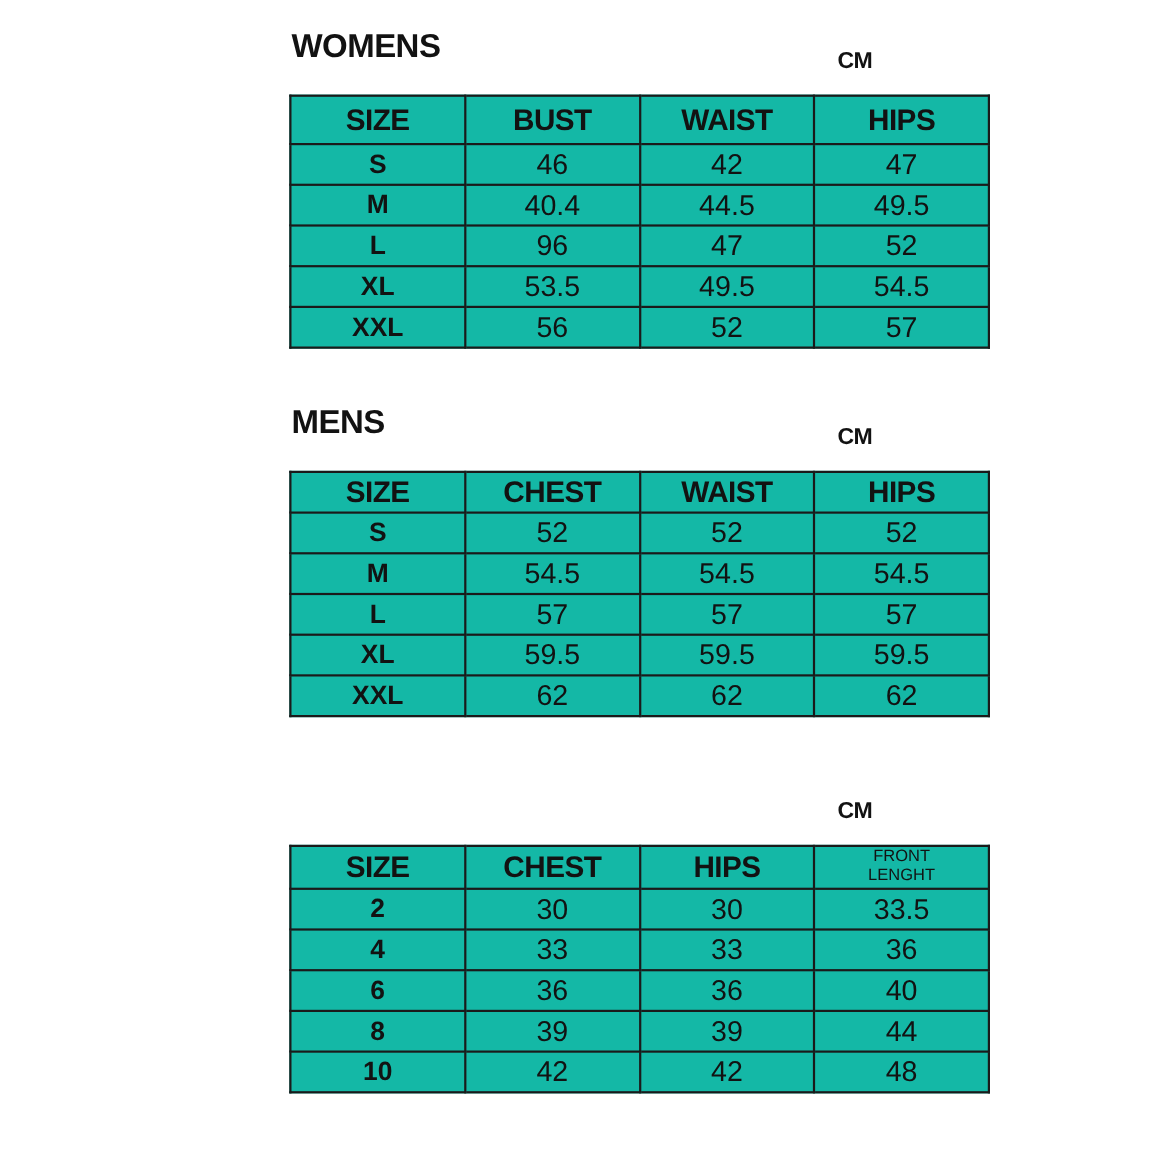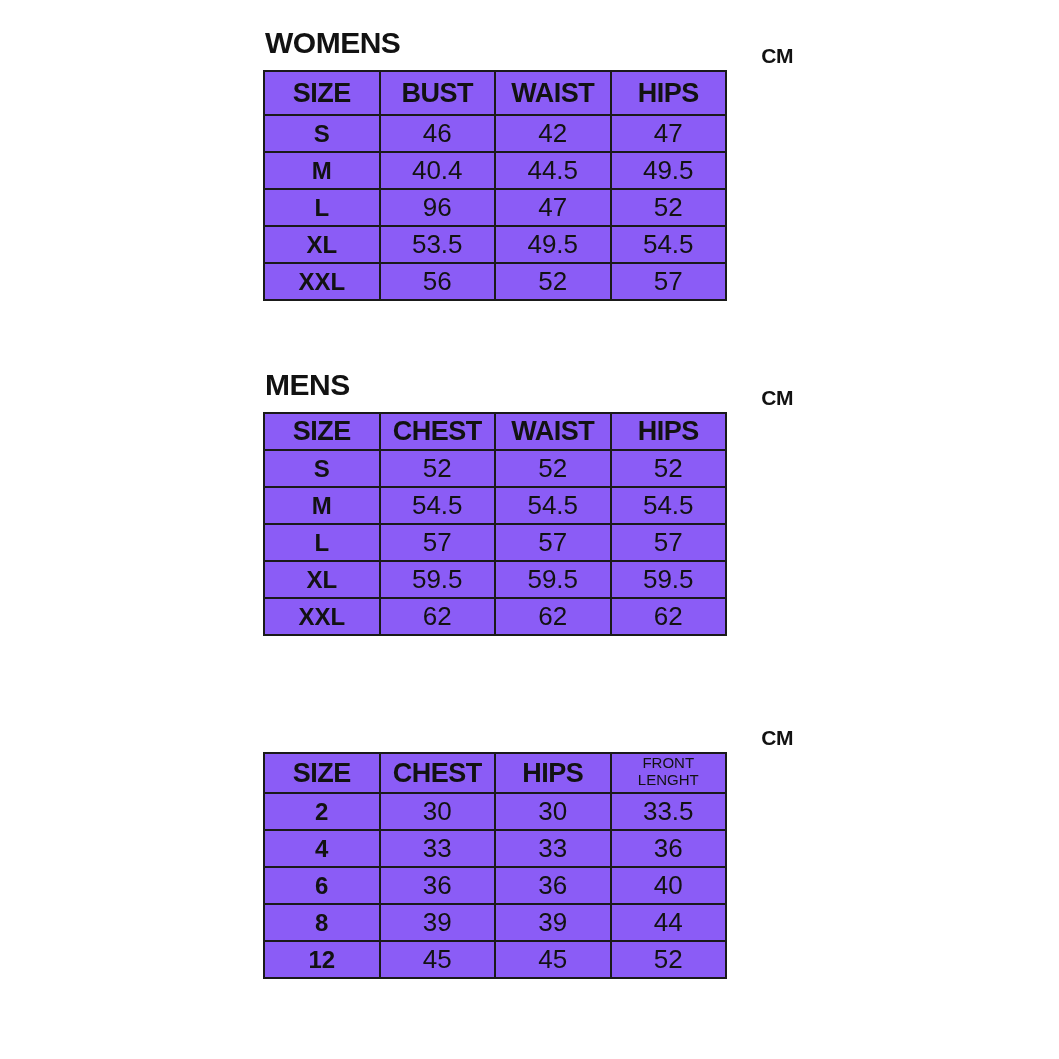--- a/index.html
+++ b/index.html
@@ -23,23 +23,24 @@
     margin: 0; position: absolute; left: 2px; top: 4px;
     font-size: 30px; font-weight: bold; letter-spacing: -0.5px;
   }
   .section-header .unit {
     position: absolute; right: 0; bottom: 2px;
     font-size: 21px; font-weight: bold; letter-spacing: -0.5px; margin-left: 27px;
   }
 
   table.size-table {
     border-collapse: collapse;
-    width: 464px;
+    width: 637px;
     table-layout: fixed;
-    background: #8b5cf6;
+    background: #14b8a6;
+    margin-top: 16px;
   }
   .size-table th, .size-table td {
     border: 2px solid #1a1a1a;
     text-align: center;
     vertical-align: middle;
     padding: 0;
     overflow: hidden;
   }
   .size-table th {
     font-size: 27px; font-weight: bold; letter-spacing: -0.5px;
@@ -197,22 +198,22 @@
           <td class="value-cell">36</td>
           <td class="value-cell">40</td>
         </tr>
         <tr>
           <td class="size-cell">8</td>
           <td class="value-cell">39</td>
           <td class="value-cell">39</td>
           <td class="value-cell">44</td>
         </tr>
         <tr>
-          <td class="size-cell">12</td>
-          <td class="value-cell">45</td>
-          <td class="value-cell">45</td>
-          <td class="value-cell">52</td>
+          <td class="size-cell">10</td>
+          <td class="value-cell">42</td>
+          <td class="value-cell">42</td>
+          <td class="value-cell">48</td>
         </tr>
       </tbody>
     </table>
   </section>
 
 </div>
 
 </body></html>

